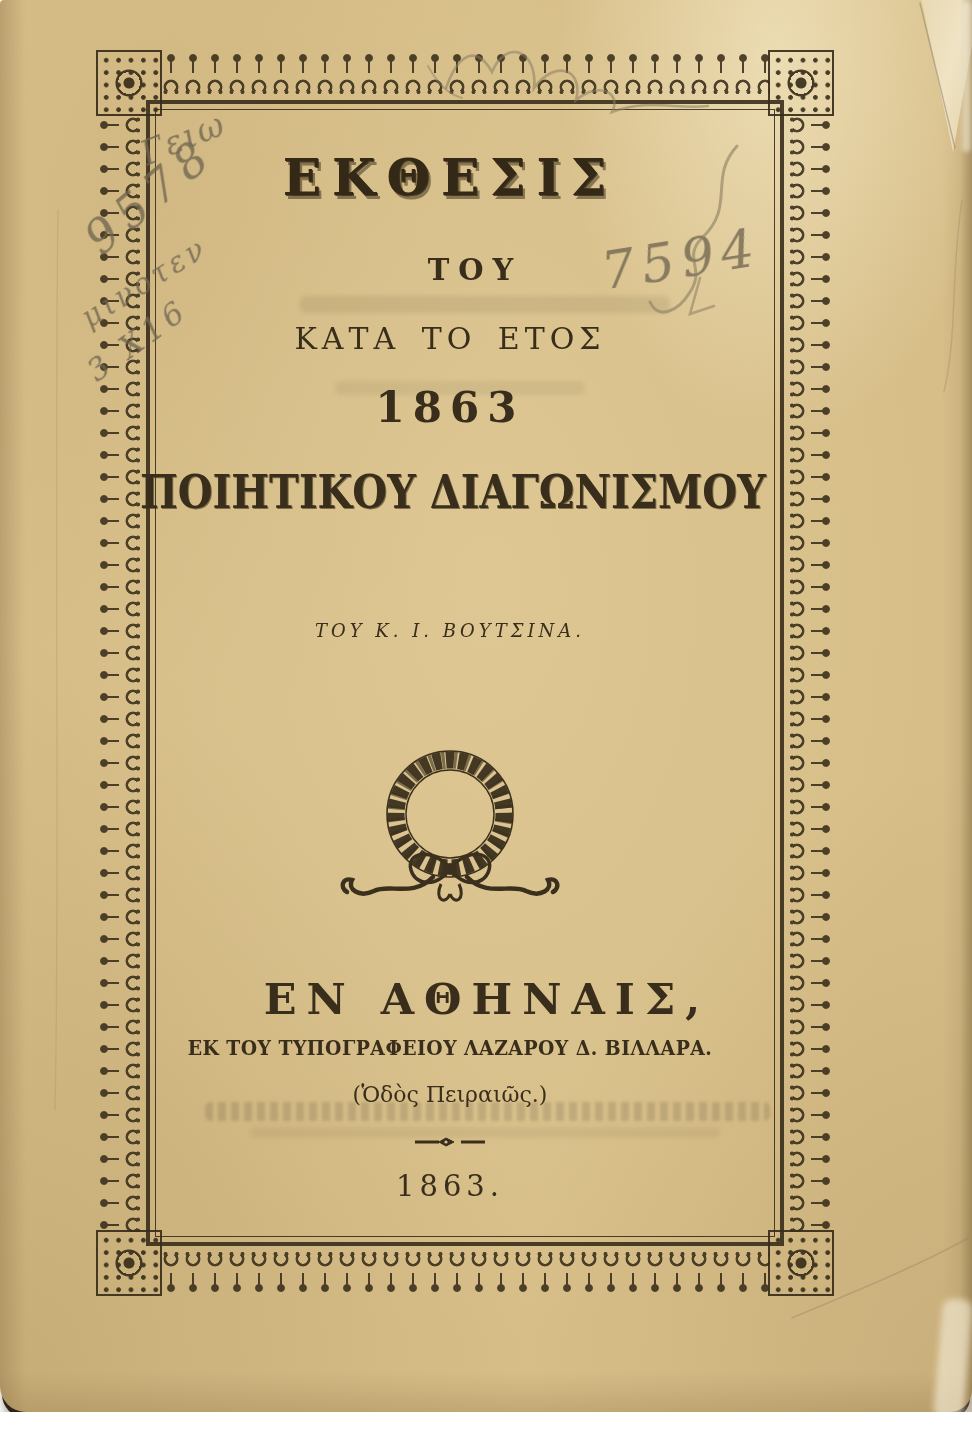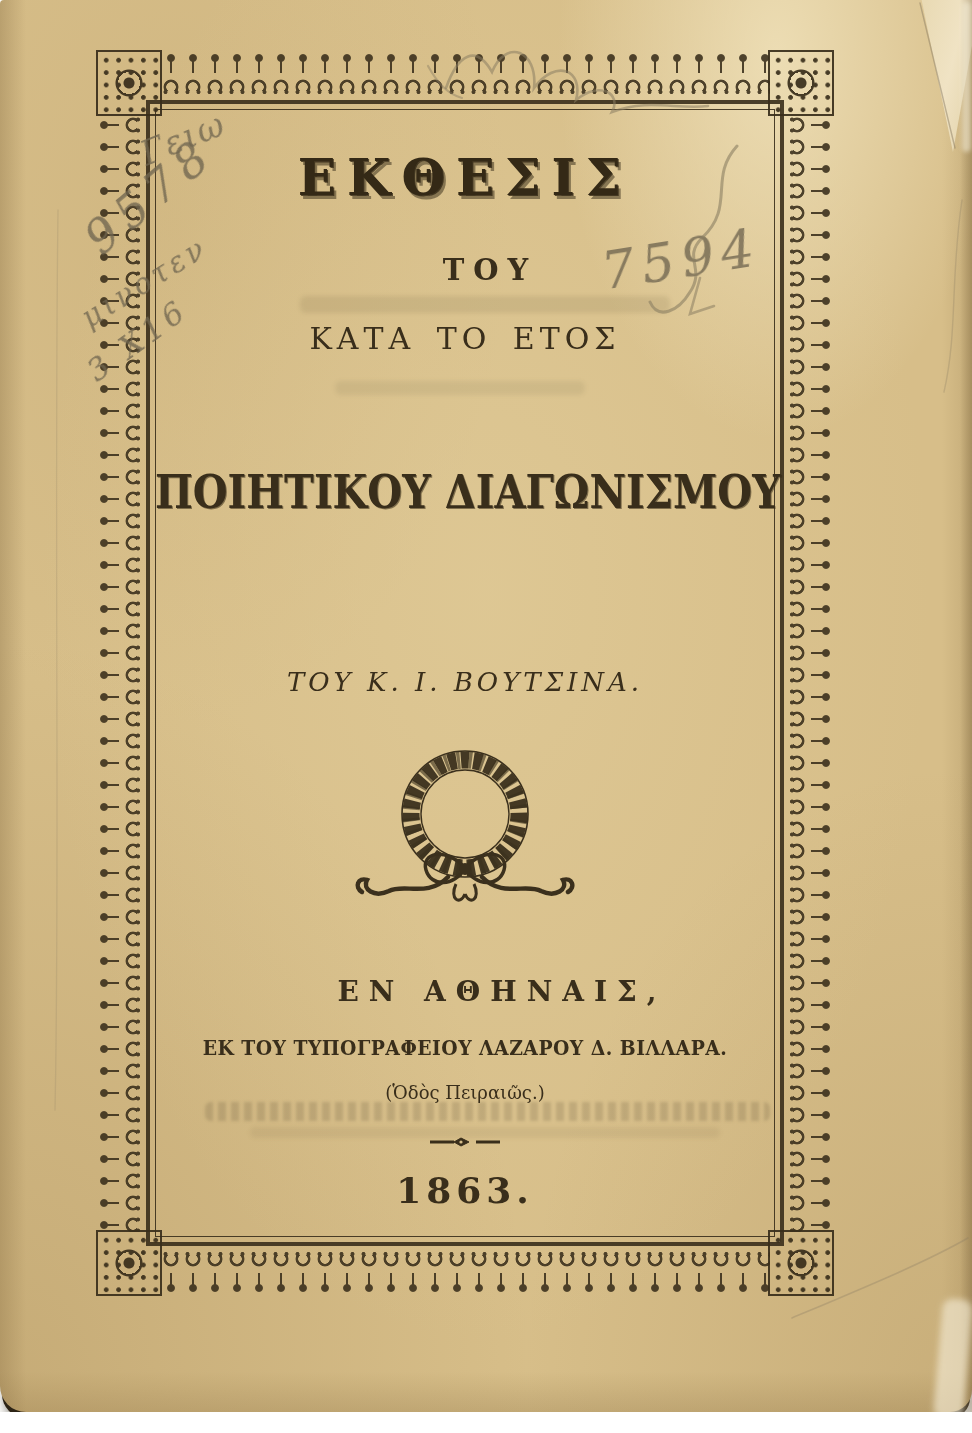--- a/index.html
+++ b/index.html
@@ -75,35 +75,35 @@
       radial-gradient(circle at 31px 31px, var(--ink) 5px, rgba(0,0,0,0) 6px 11px, var(--ink) 11px 13px, rgba(0,0,0,0) 14px),
       radial-gradient(circle, var(--ink) 2px, rgba(0,0,0,0) 2.7px) 2px 2px/12.4px 12.4px;}
   .corner.tl{left:0;top:0}.corner.tr{right:0;top:0}
   .corner.bl{left:0;bottom:0}.corner.br{right:0;bottom:0}
   .rules{position:absolute;left:50px;top:50px;right:50px;bottom:50px;
     border:4px solid var(--ink-soft);}
   .rules::after{content:"";position:absolute;left:5px;top:5px;right:5px;bottom:5px;
     border:1.5px solid var(--ink-soft);}
 
   
-  .content{position:absolute;left:155px;top:109px;width:620px;height:1128px;}
+  .content{position:absolute;left:140px;top:109px;width:620px;height:1128px;}
   .line{position:absolute;left:0;width:100%;text-align:center;color:var(--ink);
     line-height:1;white-space:nowrap;}
   .l-ektesis{top:44px;font-size:50px;font-weight:bold;letter-spacing:11px;margin-right:-11px;
     color:#342916;text-shadow:3px 4px 0 rgba(52,41,22,.5), 1px 1px 0 rgba(52,41,22,.8);}
   .l-tou{top:147px;font-size:29px;font-weight:bold;letter-spacing:9px;margin-right:-9px;padding-left:25px;}
   .l-kata{top:215px;font-size:30px;font-weight:normal;letter-spacing:5px;word-spacing:7px;margin-right:-5px;}
   .l-year-top{top:278px;font-size:42px;font-weight:bold;letter-spacing:8px;margin-right:-8px;}
   .l-main{top:360px;font-size:40px;font-weight:bold;transform:scaleY(1.15);transform-origin:50% 0;
     text-shadow:1px 1px 0 rgba(52,41,22,.55);}
-  .l-byline{top:513px;font-size:26px;font-style:italic;letter-spacing:4px;margin-top:47px;}
-  .l-city{top:869px;font-size:28px;font-weight:bold;letter-spacing:10px;margin-right:-10px;padding-left:37px;}
+  .l-byline{top:513px;font-size:18px;font-style:italic;letter-spacing:4px;}
+  .l-city{top:869px;font-size:43px;font-weight:bold;letter-spacing:10px;margin-right:-10px;padding-left:37px;}
   .l-press{top:929px;font-size:20px;font-weight:bold;letter-spacing:.5px;transform:scaleX(.94);transform-origin:center;}
-  .l-street{top:975px;font-size:18px;}
-  .l-year-bottom{top:1063px;font-size:36px;font-weight:bold;letter-spacing:5px;margin-right:-5px;}
+  .l-street{top:975px;font-size:22px;}
+  .l-year-bottom{top:1063px;font-size:29px;font-weight:normal;letter-spacing:5px;margin-right:-5px;}
 
   .wreath-wrap{position:absolute;top:627px;left:0;width:100%;text-align:center;}
   .divider-wrap{position:absolute;top:1025px;left:0;width:100%;text-align:center;}
 
   
   .ghost{position:absolute;border-radius:6px;pointer-events:none;}
   .ghost1{left:300px;top:296px;width:370px;height:17px;background:rgba(70,58,34,.10);filter:blur(2px);}
   .ghost2{left:335px;top:381px;width:250px;height:14px;background:rgba(70,58,34,.08);filter:blur(2px);}
   .ghost3{left:205px;top:1102px;width:565px;height:19px;filter:blur(1.4px);
     background:repeating-linear-gradient(90deg, rgba(62,50,29,.16) 0 8px, rgba(62,50,29,0) 8px 13px);}
@@ -145,20 +145,21 @@
 
   <div class="ghost ghost1"></div>
   <div class="ghost ghost2"></div>
   <div class="ghost ghost3"></div>
   <div class="ghost ghost4"></div>
 
   <div class="content">
     <div class="line l-ektesis">ΕΚΘΕΣΙΣ</div>
     <div class="line l-tou">ΤΟΥ</div>
     <div class="line l-kata">ΚΑΤΑ ΤΟ ΕΤΟΣ</div>
+    <div class="line l-year-top">1863</div>
     <div class="line l-main">ΠΟΙΗΤΙΚΟΥ ΔΙΑΓΩΝΙΣΜΟΥ</div>
     <div class="line l-byline">ΤΟΥ Κ. Ι. ΒΟΥΤΣΙΝΑ.</div>
 
     <div class="wreath-wrap">
       <svg width="240" height="192" viewBox="0 0 240 192" fill="none" stroke="#3b301d">
         <circle cx="120" cy="78" r="63" stroke-width="1.6"></circle>
         <circle cx="120" cy="78" r="44" stroke-width="1.4"></circle>
         <circle cx="120" cy="78" r="54" stroke-width="17" stroke-dasharray="8 4.5" opacity=".95"></circle>
         <circle cx="120" cy="78" r="54" stroke-width="17" stroke-dasharray="3 9" stroke-dashoffset="6" opacity=".6"></circle>
         <path d="M120,132 C100,110 76,117 81,134 C86,151 109,151 120,132 Z" stroke-width="3.5"></path>

